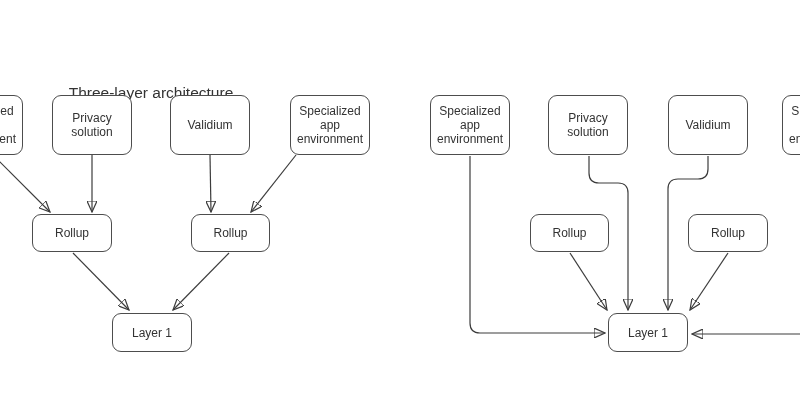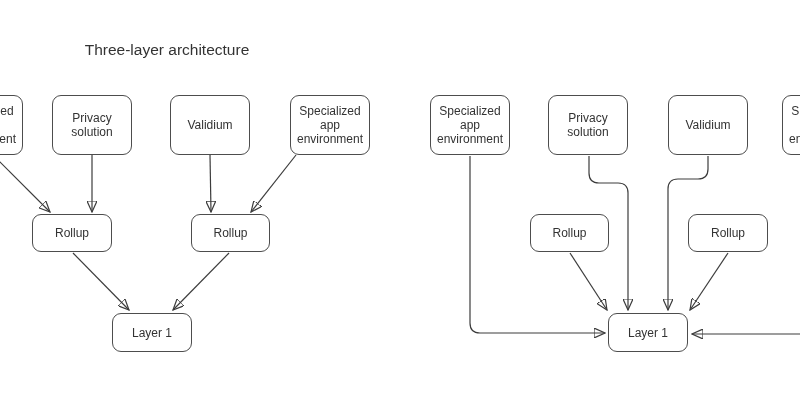--- a/index.html
+++ b/index.html
@@ -64,21 +64,21 @@
     <path d="M 229,253 L 173,310" marker-end="url(#arrow)"></path>
 
     <path d="M 470,156 L 470,323 Q 470,333 480,333 L 605,333" marker-end="url(#arrow)"></path>
     <path d="M 589,156 L 589,173 Q 589,183 599,183 L 618,183 Q 628,183 628,193 L 628,310" marker-end="url(#arrow)"></path>
     <path d="M 708,156 L 708,169 Q 708,179 698,179 L 678,179 Q 668,179 668,189 L 668,310" marker-end="url(#arrow)"></path>
     <path d="M 570,253 L 607,310" marker-end="url(#arrow)"></path>
     <path d="M 728,253 L 690,310" marker-end="url(#arrow)"></path>
     <path d="M 800,334 L 692,334" marker-end="url(#arrow)"></path>
   </svg>
 
-  <div class="diagram-title" style="left:16px;">Three-layer architecture</div>
+  <div class="diagram-title" style="left:0px;margin-top:43px;">Three-layer architecture</div>
 
   <div class="node" style="left:-57px;top:95px;width:80px;height:60px">
     <span class="node-label">Specialized app environment</span>
   </div>
   <div class="node" style="left:52px;top:95px;width:80px;height:60px">
     <span class="node-label">Privacy solution</span>
   </div>
   <div class="node" style="left:170px;top:95px;width:80px;height:60px">
     <span class="node-label">Validium</span>
   </div>

